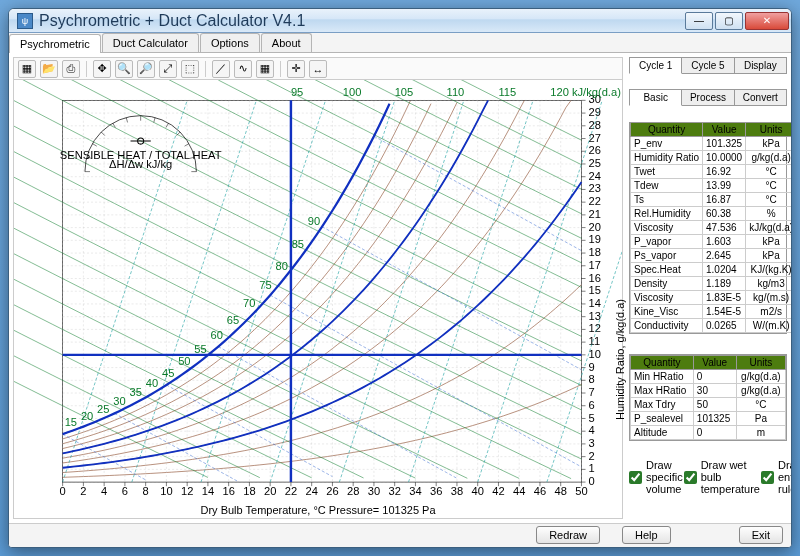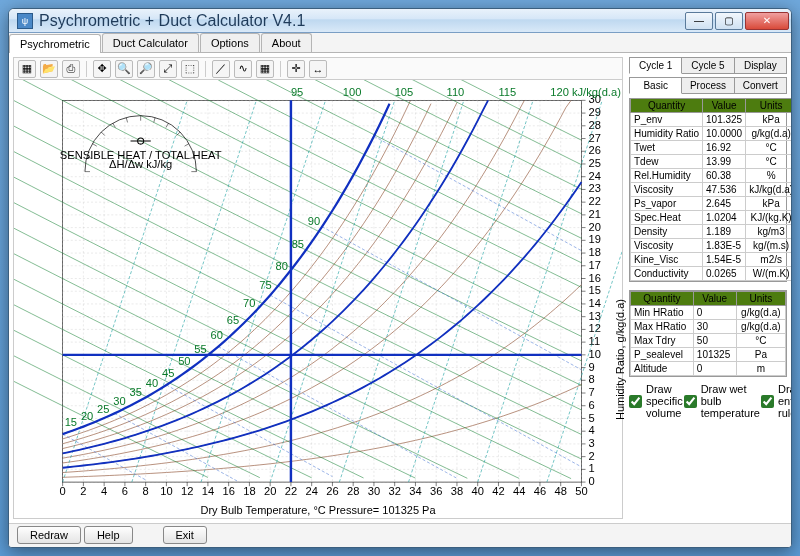--- a/index.html
+++ b/index.html
@@ -13,35 +13,35 @@
 .wbtn.close{width:44px;background:linear-gradient(#f0a0a0,#d94a3a);color:#fff;border-color:#933}
 .tabs{height:22px;background:#f4f4f4;display:flex;align-items:flex-start;border-bottom:1px solid #b5b5b5}
 .tab{padding:3px 10px;border:1px solid #b5b5b5;border-bottom:none;background:#f0f0f0;border-radius:3px 3px 0 0;margin-right:1px;cursor:pointer}
 .tab.active{background:#fff;position:relative;top:1px}
 .content{flex:1;background:#fff;display:flex;padding:4px;gap:6px}
 .left{flex:1;display:flex;flex-direction:column;border:1px solid #ccc}
 .toolbar{height:22px;border-bottom:1px solid #ccc;display:flex;align-items:center;padding:0 4px;gap:4px;background:#fafafa}
 .tbtn{width:18px;height:18px;border:1px solid #bbb;background:#f5f5f5;display:flex;align-items:center;justify-content:center;cursor:pointer;border-radius:2px}
 .tsep{width:1px;height:16px;background:#ccc;margin:0 2px}
 .chartbox{flex:1;position:relative;background:#fff}
-.right{width:158px;display:flex;flex-direction:column;gap:4px}
+.right{width:158px;display:flex;flex-direction:column;gap:16px}
 .minitabs{display:flex}
 .mtab{flex:1;text-align:center;padding:2px 0;border:1px solid #999;background:#eee;cursor:pointer;font-size:10px}
 .mtab.active{background:#fff;border-bottom-color:#fff}
 .mtab+.mtab{border-left:none}
 .tbl{border:1px solid #999;border-top:none}
 .tbl table{width:100%;border-collapse:collapse}
 .tbl th{background:#4d7c0f;color:#000;font-weight:normal;border:1px solid #999;padding:1px 2px;text-align:center;font-size:10px}
 .tbl td{border:1px solid #ccc;padding:1px 3px;font-size:10px;white-space:nowrap}
 .tbl td:nth-child(2){text-align:left}
 .tbl td:nth-child(3){text-align:center}
 .checks{display:flex;flex-direction:row;gap:1px;padding:2px 0}
 .chk{display:flex;align-items:center;gap:4px;font-size:10px}
 .chk input{accent-color:#2a7a2a}
-.footer{height:28px;border-top:1px solid #ccc;display:flex;align-items:center;justify-content:flex-start;gap:3px;padding:0 8px;background:#f4f4f4}
+.footer{height:28px;border-top:1px solid #ccc;display:flex;align-items:center;justify-content:flex-end;gap:22px;padding:0 8px;background:#f4f4f4}
 .btn{padding:2px 12px;border:1px solid #888;background:linear-gradient(#fefefe,#e4e4e4);border-radius:3px;cursor:pointer;font-size:11px}
 .axislabel{position:absolute;font-size:11px;color:#000}
 </style>
 </head>
 <body>
 
 <div class="window">
   <div class="titlebar">
     <div class="ticon">ψ</div>
     <div class="title">Psychrometric + Duct Calculator V4.1</div>
@@ -408,28 +408,38 @@
                 <td>Twet</td>
                 <td>16.92</td>
                 <td>°C</td>
               </tr>
               <tr>
                 <td>Tdew</td>
                 <td>13.99</td>
                 <td>°C</td>
               </tr>
               <tr>
+                <td>Ts</td>
+                <td>16.87</td>
+                <td>°C</td>
+              </tr>
+              <tr>
                 <td>Rel.Humidity</td>
                 <td>60.38</td>
                 <td>%</td>
               </tr>
               <tr>
                 <td>Viscosity</td>
                 <td>47.536</td>
                 <td>kJ/kg(d.a)</td>
+              </tr>
+              <tr>
+                <td>P_vapor</td>
+                <td>1.603</td>
+                <td>kPa</td>
               </tr>
               <tr>
                 <td>Ps_vapor</td>
                 <td>2.645</td>
                 <td>kPa</td>
               </tr>
               <tr>
                 <td>Spec.Heat</td>
                 <td>1.0204</td>
                 <td>KJ/(kg.K)</td>

